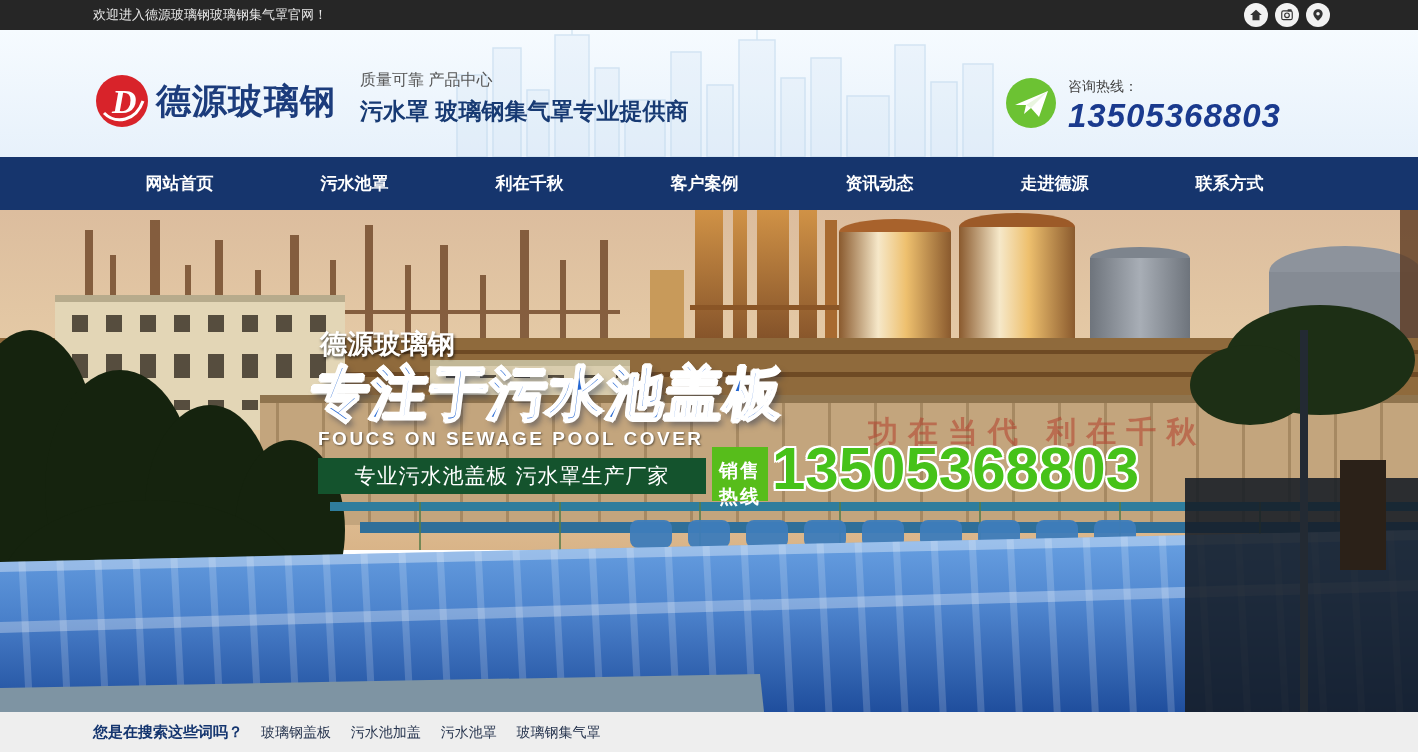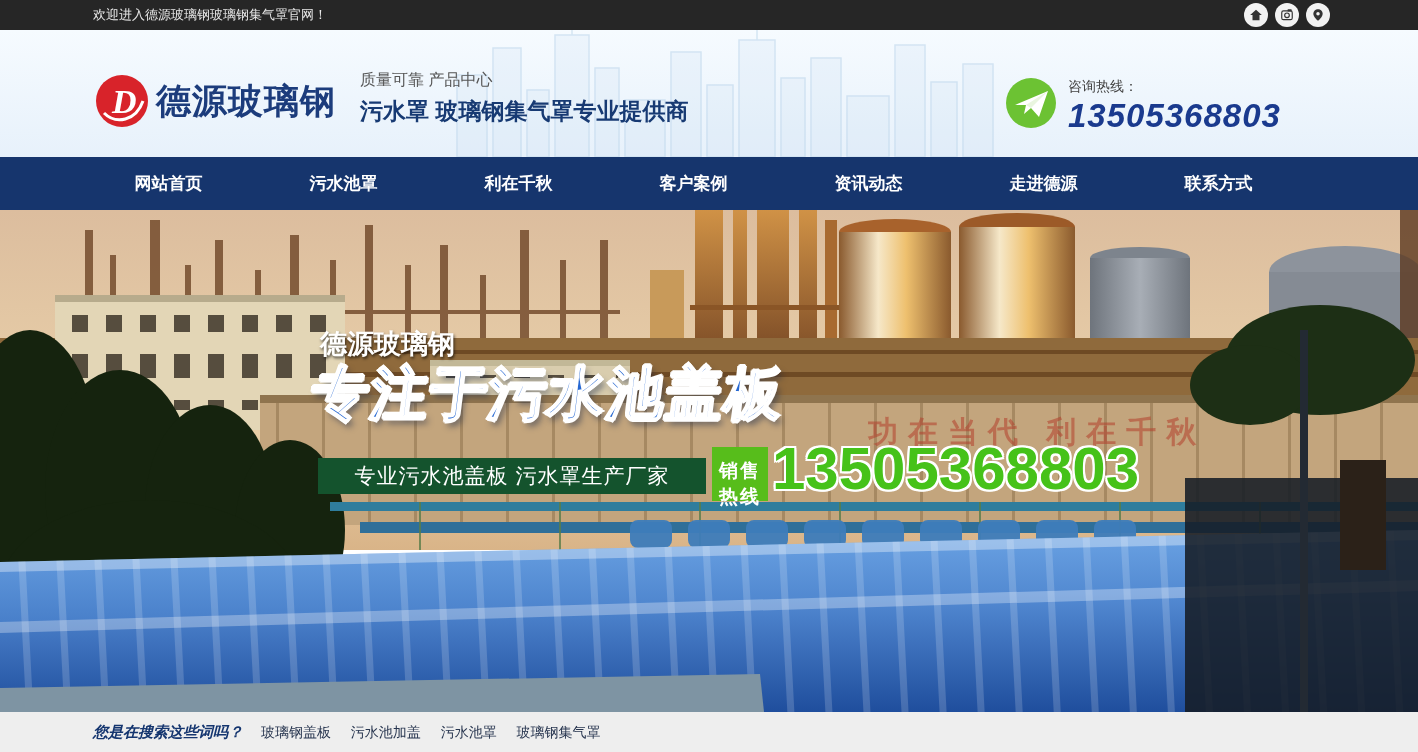--- a/index.html
+++ b/index.html
@@ -19,40 +19,40 @@
   .slogan{position:absolute;left:360px;top:40px;}
   .slogan-s{font-size:16px;color:#555;}
   .slogan-b{margin-top:5px;font-size:23px;font-weight:bold;color:#173a73;}
   .hotline{position:absolute;left:1006px;top:48px;display:flex;}
   .hotline-txt{margin-left:12px;}
   .hotline-label{font-size:14px;color:#444;}
   .hotline-number{font-size:33px;font-weight:bold;font-style:italic;color:#1a3a8e;letter-spacing:1px;margin-top:1px;}
 
   
   .nav{position:absolute;left:0;top:157px;width:1418px;height:53px;background:#16356d;}
-  .nav-list{position:absolute;left:81px;top:0;width:1225px;height:53px;display:flex;margin:0;padding:0;list-style:none;}
+  .nav-list{position:absolute;left:92px;top:0;width:1225px;height:53px;display:flex;margin:0;padding:0;list-style:none;}
   .nav-item{width:175px;text-align:center;line-height:53px;font-size:17px;font-weight:bold;color:#fff;cursor:pointer;}
 
   
   .hero{position:absolute;left:0;top:210px;width:1418px;height:502px;overflow:hidden;cursor:pointer;}
   .hero-photo{position:absolute;left:0;top:0;}
   .hero-brand{position:absolute;left:320px;top:116px;font-size:27px;font-weight:bold;color:#fff;text-shadow:1px 2px 3px rgba(0,0,0,.65);}
   .hero-headline{position:absolute;left:312px;top:146px;font-size:57px;font-weight:bold;color:#2668d2;transform:skewX(-7deg);letter-spacing:2px;
       -webkit-text-stroke:2px #fff;
       text-shadow:-2px 0 0 #fff,2px 0 0 #fff,0 -2px 0 #fff,0 2px 0 #fff,4px 5px 6px rgba(10,30,70,.5);}
   .hero-sub{position:absolute;left:318px;top:218px;font-size:19px;font-weight:bold;color:#fff;letter-spacing:2.5px;text-shadow:1px 1px 2px rgba(0,0,0,.5);}
   .hero-btn{position:absolute;left:318px;top:248px;width:388px;height:36px;background:#14532d;color:#fff;font-size:21px;line-height:36px;text-align:center;letter-spacing:1px;}
   .hero-badge{position:absolute;left:712px;top:237px;width:56px;height:54px;background:#57bd1b;color:#fff;font-size:19px;font-weight:bold;line-height:26px;text-align:center;letter-spacing:2px;padding-top:11px;box-sizing:border-box;}
   .hero-number{position:absolute;left:772px;top:224px;font-size:60px;font-weight:bold;color:#46c219;letter-spacing:0px;
       text-shadow:-2px 0 0 #fff,2px 0 0 #fff,0 -2px 0 #fff,0 2px 0 #fff,-2px -2px 0 #fff,2px 2px 0 #fff,-2px 2px 0 #fff,2px -2px 0 #fff;}
 
   
   .searchbar{position:absolute;left:0;top:712px;width:1418px;height:40px;background:#eee;}
   .search-left{position:absolute;left:93px;top:0;line-height:40px;font-size:14px;}
-  .search-label{font-size:15px;font-weight:bold;color:#14356f;margin-right:14px;font-style:italic;}
+  .search-label{font-size:15px;font-weight:bold;color:#14356f;margin-right:14px;}
   .kw{color:#27354f;margin-right:16px;text-decoration:none;cursor:pointer;}
 </style>
 </head>
 <body>
 
 <div class="page">
 
   <div class="topbar">
     <div class="topbar-welcome">欢迎进入德源玻璃钢玻璃钢集气罩官网！</div>
     <div class="topbar-icons">
@@ -286,20 +286,21 @@
 
       <path d="M0,478 L760,464 L764,502 L0,502 Z" fill="#7e94a3"></path>
 
       <rect x="1185" y="268" width="233" height="234" fill="#161c26" opacity="0.88"></rect>
       <rect x="1300" y="120" width="8" height="382" fill="#232a33"></rect>
       <rect x="1340" y="250" width="46" height="110" fill="#2b2118"></rect>
     </svg>
 
     <div class="hero-brand">德源玻璃钢</div>
     <div class="hero-headline">专注于污水池盖板</div>
+    <div class="hero-sub">FOUCS ON SEWAGE POOL COVER</div>
     <div class="hero-btn">专业污水池盖板 污水罩生产厂家</div>
     <div class="hero-badge">
       <div>销售</div>
       <div>热线</div>
     </div>
     <div class="hero-number">13505368803</div>
   </div>
 
   <div class="searchbar">
     <div class="search-left">

